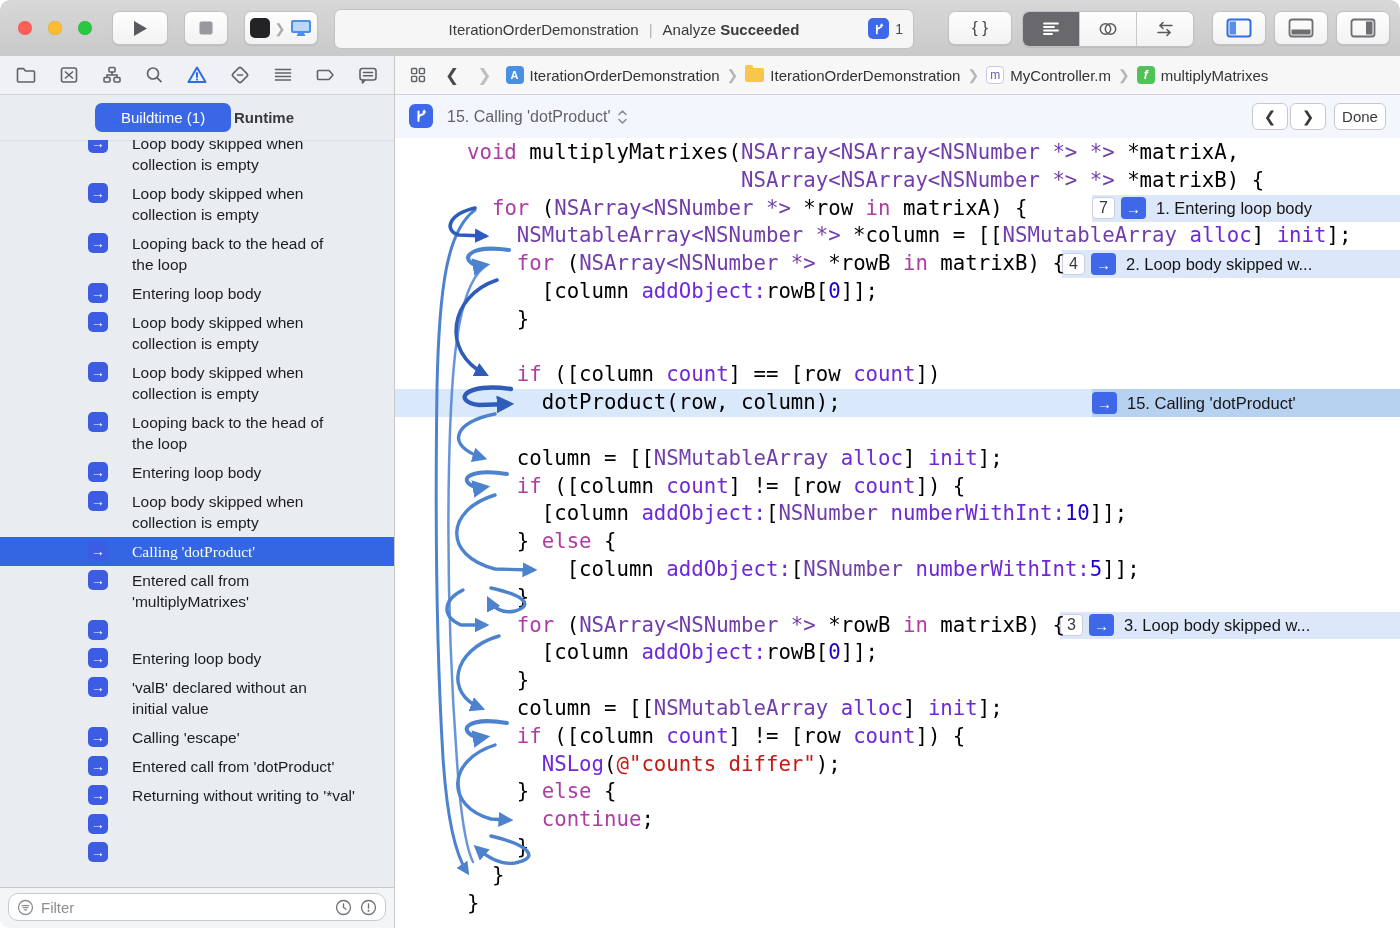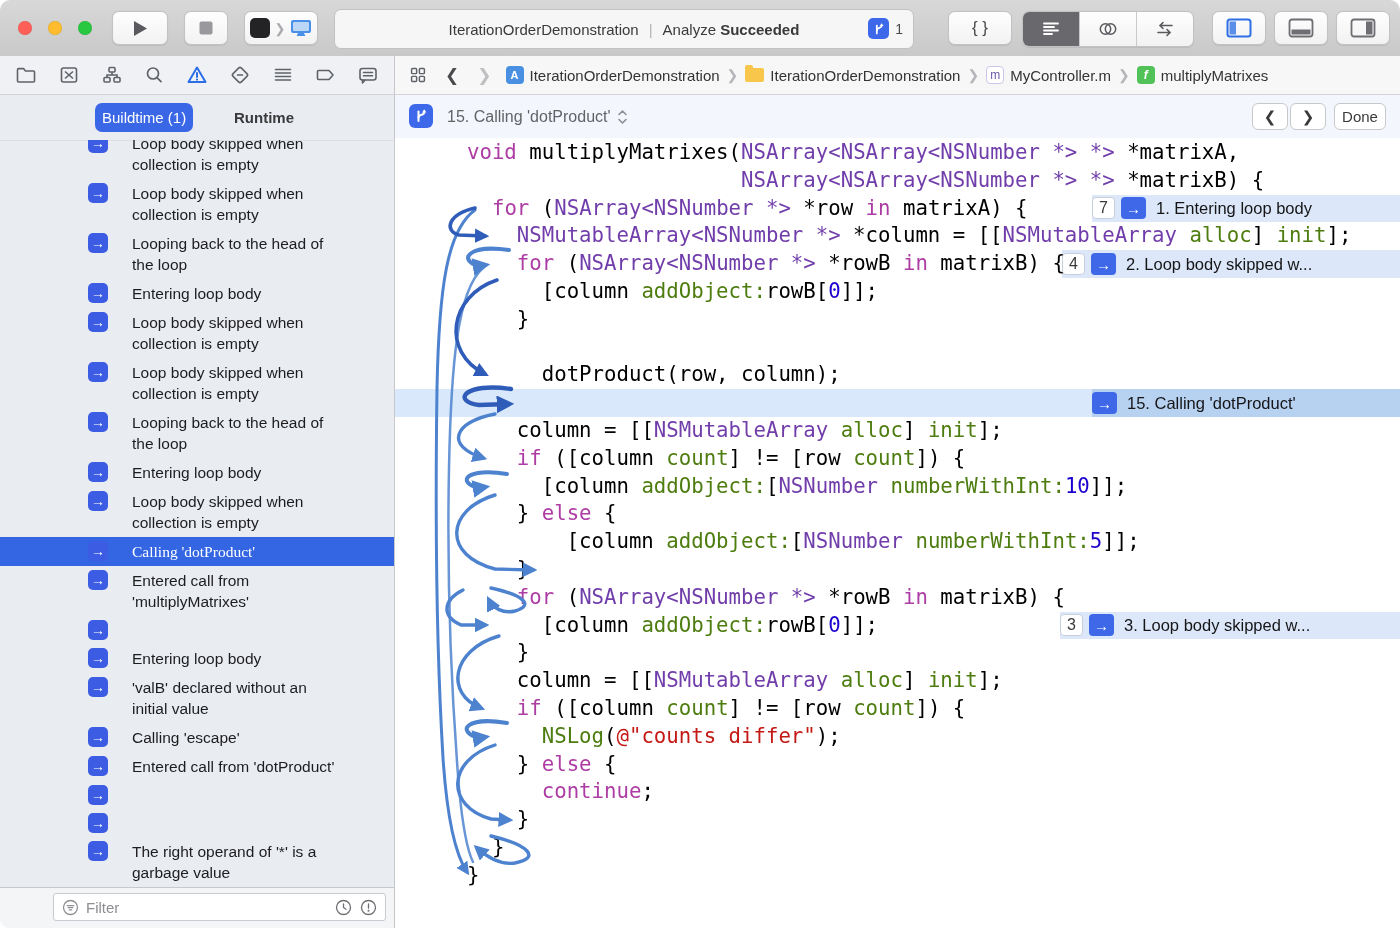--- a/index.html
+++ b/index.html
@@ -45,33 +45,33 @@
   .ic-folder:before{content:"";position:absolute;left:0;top:-3px;width:8px;height:4px;background:#f7c64a;border-radius:2px 2px 0 0;}
   .ic-m{width:18px;height:18px;border-radius:4px;background:#fff;border:1px solid #cfc4e8;color:#6a5aa8;
     font-size:12px;display:flex;align-items:center;justify-content:center;box-sizing:border-box;}
   .ic-f{width:18px;height:18px;border-radius:4px;background:#50c258;color:#fff;font-style:italic;font-weight:bold;
     font-size:12px;display:flex;align-items:center;justify-content:center;}
 
   
   .body{position:absolute;left:0;top:95px;width:1400px;height:833px;display:flex;}
   .sidebar{position:relative;width:395px;height:100%;background:#e9ecf1;border-right:1px solid #c8c8cb;box-sizing:border-box;}
   .tabbar{position:relative;height:45px;border-bottom:1px solid #dcdfe4;}
-  .tab-pill{position:absolute;left:95px;top:8px;height:29px;padding:0 7px;border-radius:7px;background:#3a67e6;
+  .tab-pill{position:absolute;left:95px;top:8px;height:29px;padding:0 26px;border-radius:7px;background:#3a67e6;
     color:#fff;font-size:15px;display:flex;align-items:center;border:none;}
   .tab-plain{position:absolute;left:228px;top:8px;height:29px;color:#3a3a3c;font-size:15px;display:flex;align-items:center;background:none;border:none;font-weight:bold;}
   .sb-list{position:absolute;left:0;top:45px;right:0;bottom:40px;overflow:hidden;}
   .sb-item{display:flex;align-items:flex-start;padding:4px 8px 4px 0;}
   .sb-badge{flex:0 0 auto;width:20px;height:20px;margin-left:88px;border-radius:5px;background:#3d5ce4;color:#fff;
     font-size:14px;font-weight:bold;display:flex;align-items:center;justify-content:center;line-height:20px;}
   .sb-text{margin-left:24px;font-size:15.5px;line-height:21px;color:#1d1d1f;width:272px;}
   .sb-item.sel{background:#3465e2;}
   .sb-item.sel .sb-text{color:#fff;font-family:Liberation Serif, serif;}
   .filterbar{position:absolute;left:0;bottom:0;right:0;height:40px;background:#f4f5f6;border-top:1px solid #c9c9cc;}
   .filter-field{position:absolute;left:8px;right:8px;top:5px;height:28px;background:#fff;border:1px solid #c6cad1;
-    border-radius:3px;display:flex;align-items:center;padding:0 8px;gap:7px;box-sizing:border-box;margin-left:45px;}
+    border-radius:10px;display:flex;align-items:center;padding:0 8px;gap:7px;box-sizing:border-box;}
   .filter-ph{color:#8e8e93;font-size:15px;flex:1;}
   .filter-right{display:flex;gap:8px;}
 
   
   .editor{position:relative;flex:1;height:100%;background:#fff;}
   .analysis-bar{position:absolute;left:0;top:0;right:0;height:43px;background:#f3f7fd;border-bottom:1px solid #e0e4ea;}
   .ab-badge{position:absolute;left:14px;top:9px;width:24px;height:24px;border-radius:6px;background:#3d68ea;
     display:flex;align-items:center;justify-content:center;}
   .ab-title{position:absolute;left:52px;top:0;height:43px;display:flex;align-items:center;gap:6px;
     font-size:16px;color:#636366;}
@@ -84,21 +84,21 @@
   .ann-strip{position:absolute;height:27.8px;background:#dce8f9;z-index:2;display:flex;align-items:center;gap:6px;}
   .ann-strip.sel{background:#b7d1f0;}
   .ann-count{width:23px;height:22px;background:#fff;border:1px solid #c8cfda;border-radius:4px;
     font-size:16px;color:#3a3a3c;display:flex;align-items:center;justify-content:center;box-sizing:border-box;}
   .ann-arrow{width:25px;height:22px;background:#3e68e8;border-radius:4px;color:#fff;font-size:15px;font-weight:bold;
     display:flex;align-items:center;justify-content:center;}
   .ann-label{font-size:16.5px;color:#151517;margin-left:4px;white-space:nowrap;}
   #code-lines{position:absolute;left:0;top:1px;z-index:3;}
   .cl{height:27.8px;line-height:27.8px;white-space:pre;font-family:"DejaVu Sans Mono",monospace;
     font-size:20.7px;padding-left:72px;color:#000;}
-  .c-k{color:#ad3da4;} .c-t{color:#703daa;} .c-m{color:#4d7c0f;} .c-n{color:#1c00cf;} .c-s{color:#c41a16;} .c-p{color:#000;}
+  .c-k{color:#ad3da4;} .c-t{color:#703daa;} .c-m{color:#6d28d9;} .c-n{color:#1c00cf;} .c-s{color:#c41a16;} .c-p{color:#000;}
   #flow-svg{position:absolute;left:0;top:0;z-index:4;pointer-events:none;}
 </style>
 </head>
 <body>
 
 <div class="window">
 
   <div class="toolbar">
     <span class="tl r"></span>
     <span class="tl y"></span>
@@ -410,30 +410,29 @@
             </div>
           </div>
           <div class="sb-item">
             <span class="sb-badge">→</span>
             <div class="sb-text">
               <div>Entered call from 'dotProduct'</div>
             </div>
           </div>
           <div class="sb-item">
             <span class="sb-badge">→</span>
-          </div>
-          <div class="sb-item">
-            <span class="sb-badge">→</span>
-          </div>
-          <div class="sb-item">
-            <span class="sb-badge">→</span>
-            <div class="sb-text">
-              <div>The right operand of '*' is a</div>
-              <div>garbage value</div>
-            </div>
+            <div class="sb-text">
+              <div>Returning without writing to '*val'</div>
+            </div>
+          </div>
+          <div class="sb-item">
+            <span class="sb-badge">→</span>
+          </div>
+          <div class="sb-item">
+            <span class="sb-badge">→</span>
           </div>
         </div>
       <div class="filterbar">
         <div class="filter-field">
           <svg width="17" height="17" viewBox="0 0 17 17">
               <g stroke="#8e8e93" stroke-width="1.3" fill="none" stroke-linecap="round">
                 <circle cx="8.5" cy="8.5" r="7"></circle>
                 <path d="M5.2 6.6h6.6 M6.2 8.7h4.6 M7.3 10.8h2.4"></path>
               </g>
             </svg>
@@ -505,20 +504,21 @@
           </div>
         <div id="code-lines">
             <div class="cl"><span class="c-k">void</span><span class="c-p"> multiplyMatrixes(</span><span class="c-t">NSArray&lt;NSArray&lt;NSNumber *&gt; *&gt;</span><span class="c-p"> *matrixA,</span></div>
             <div class="cl">                      <span class="c-t">NSArray&lt;NSArray&lt;NSNumber *&gt; *&gt;</span><span class="c-p"> *matrixB) {</span></div>
             <div class="cl">  <span class="c-k">for</span><span class="c-p"> (</span><span class="c-t">NSArray&lt;NSNumber *&gt;</span><span class="c-p"> *row </span><span class="c-k">in</span><span class="c-p"> matrixA) {</span></div>
             <div class="cl">    <span class="c-t">NSMutableArray&lt;NSNumber *&gt;</span><span class="c-p"> *column = [[</span><span class="c-t">NSMutableArray</span><span class="c-p"> </span><span class="c-m">alloc</span><span class="c-p">] </span><span class="c-m">init</span><span class="c-p">];</span></div>
             <div class="cl">    <span class="c-k">for</span><span class="c-p"> (</span><span class="c-t">NSArray&lt;NSNumber *&gt;</span><span class="c-p"> *rowB </span><span class="c-k">in</span><span class="c-p"> matrixB) {</span></div>
             <div class="cl">      <span class="c-p">[column </span><span class="c-m">addObject:</span><span class="c-p">rowB[</span><span class="c-n">0</span><span class="c-p">]];</span></div>
             <div class="cl">    <span class="c-p">}</span></div>
             <div class="cl"> </div>
+            <div class="cl">    <span class="c-k">if</span><span class="c-p"> ([column </span><span class="c-m">count</span><span class="c-p">] == [row </span><span class="c-m">count</span><span class="c-p">])</span></div>
             <div class="cl">      <span class="c-p">dotProduct(row, column);</span></div>
             <div class="cl"> </div>
             <div class="cl">    <span class="c-p">column = [[</span><span class="c-t">NSMutableArray</span><span class="c-p"> </span><span class="c-m">alloc</span><span class="c-p">] </span><span class="c-m">init</span><span class="c-p">];</span></div>
             <div class="cl">    <span class="c-k">if</span><span class="c-p"> ([column </span><span class="c-m">count</span><span class="c-p">] != [row </span><span class="c-m">count</span><span class="c-p">]) {</span></div>
             <div class="cl">      <span class="c-p">[column </span><span class="c-m">addObject:</span><span class="c-p">[</span><span class="c-t">NSNumber</span><span class="c-p"> </span><span class="c-m">numberWithInt:</span><span class="c-n">10</span><span class="c-p">]];</span></div>
             <div class="cl">    <span class="c-p">} </span><span class="c-k">else</span><span class="c-p"> {</span></div>
             <div class="cl">        <span class="c-p">[column </span><span class="c-m">addObject:</span><span class="c-p">[</span><span class="c-t">NSNumber</span><span class="c-p"> </span><span class="c-m">numberWithInt:</span><span class="c-n">5</span><span class="c-p">]];</span></div>
             <div class="cl">    <span class="c-p">}</span></div>
             <div class="cl">    <span class="c-k">for</span><span class="c-p"> (</span><span class="c-t">NSArray&lt;NSNumber *&gt;</span><span class="c-p"> *rowB </span><span class="c-k">in</span><span class="c-p"> matrixB) {</span></div>
             <div class="cl">      <span class="c-p">[column </span><span class="c-m">addObject:</span><span class="c-p">rowB[</span><span class="c-n">0</span><span class="c-p">]];</span></div>

